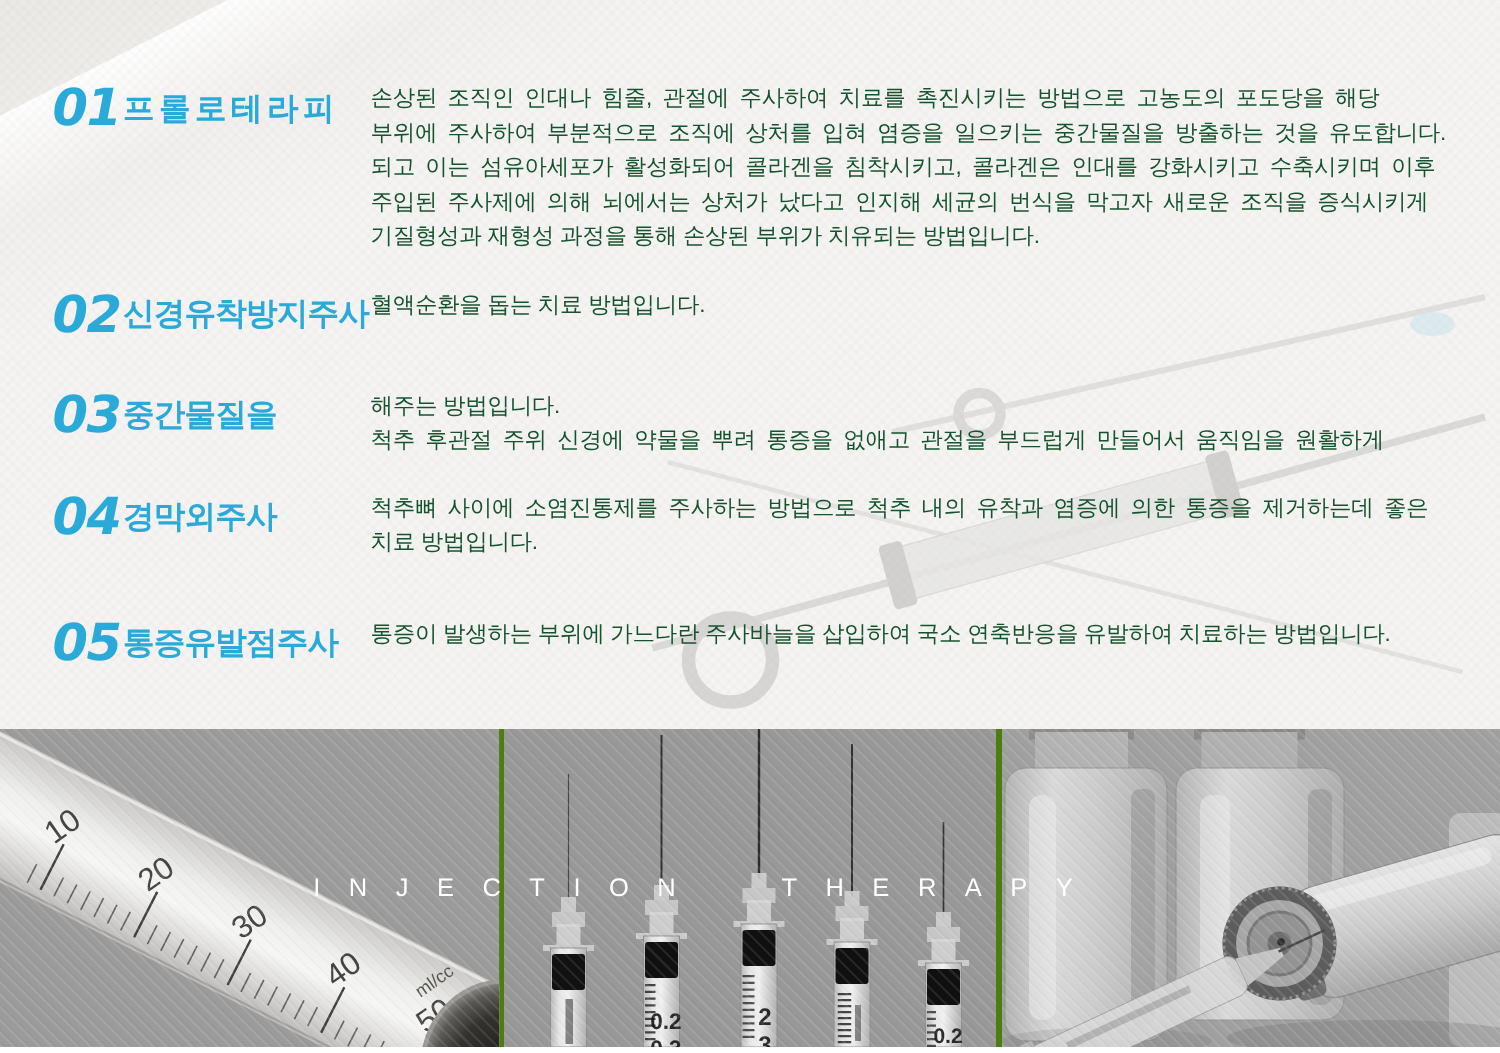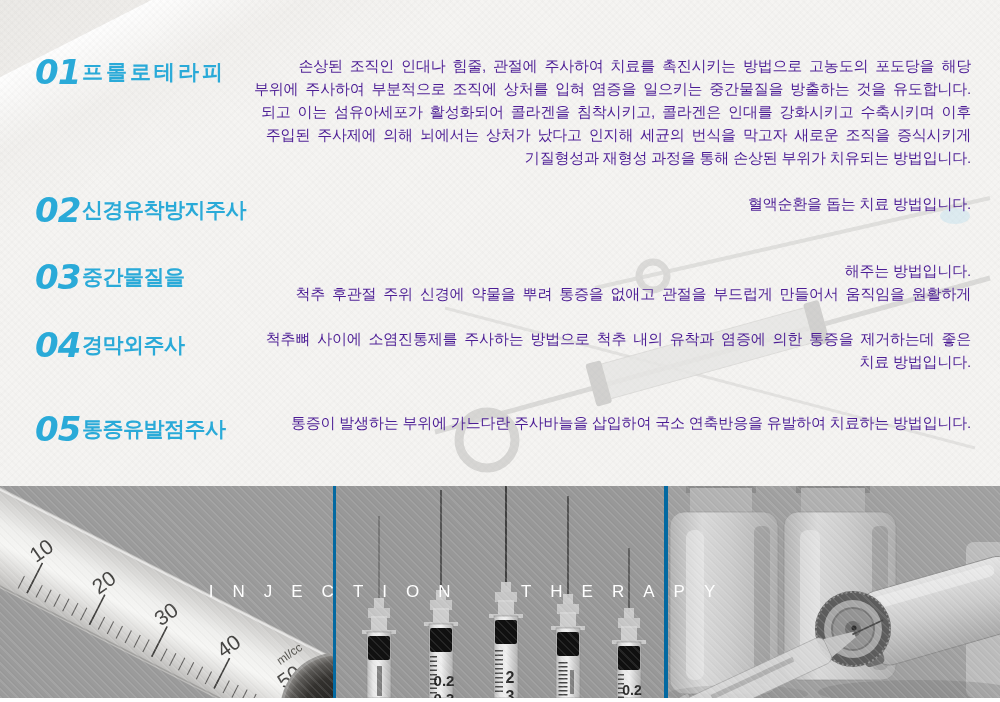--- a/index.html
+++ b/index.html
@@ -23,37 +23,37 @@
   }
   .texture{
     position:absolute;inset:0;
     background:
       repeating-linear-gradient(45deg,rgba(0,0,0,0.012) 0 2px,transparent 2px 5px),
       repeating-linear-gradient(-45deg,rgba(0,0,0,0.012) 0 2px,transparent 2px 5px);
   }
   .deco-syringes{position:absolute;left:415px;top:185px;width:585px;height:300px;opacity:.5;}
   
   .items{position:absolute;inset:0;z-index:2;}
-  .row{position:absolute;left:0;width:912px;height:40px;text-align:right;}
+  .row{position:absolute;left:0;width:912px;height:40px;}
   .num{
     position:absolute;left:35px;top:1px;
     font-family:"DejaVu Sans","Liberation Sans",sans-serif;
     font-style:italic;font-weight:700;font-size:34px;line-height:38px;
     color:#2aaad8;letter-spacing:-1px;
   }
   .title{
     position:absolute;left:82px;top:7px;
     font-weight:700;font-size:21px;line-height:26px;color:#2aaad8;letter-spacing:-0.5px;
   }
   .title.wide{letter-spacing:3px;font-family:Liberation Serif, serif;}
-  .desc{position:absolute;left:247px;top:2px;width:724px;color:#4c1d95;}
+  .desc{position:absolute;left:247px;top:2px;width:724px;color:#14532d;}
   .line{white-space:nowrap;font-size:15px;line-height:23px;letter-spacing:-0.2px;}
   .line.full{word-spacing:3px;}
   
-  .gallery{position:absolute;left:0;top:486px;width:924px;height:212px;background:#0369a1;z-index:3;}
+  .gallery{position:absolute;left:0;top:486px;width:924px;height:212px;background:#4d7c0f;z-index:3;}
   .panel{position:absolute;top:0;height:212px;overflow:hidden;}
   .panel svg{display:block;width:100%;height:100%;}
   .p1{left:0;width:333px;}
   .p2{left:336px;width:328px;}
   .p3{left:668px;width:332px;}
   .panel::after{
     content:"";position:absolute;inset:0;pointer-events:none;
     background:repeating-linear-gradient(45deg,rgba(255,255,255,0.09) 0 1.5px,rgba(0,0,0,0.02) 1.5px 3px,transparent 3px 6px);
   }
   .overlay-title{

